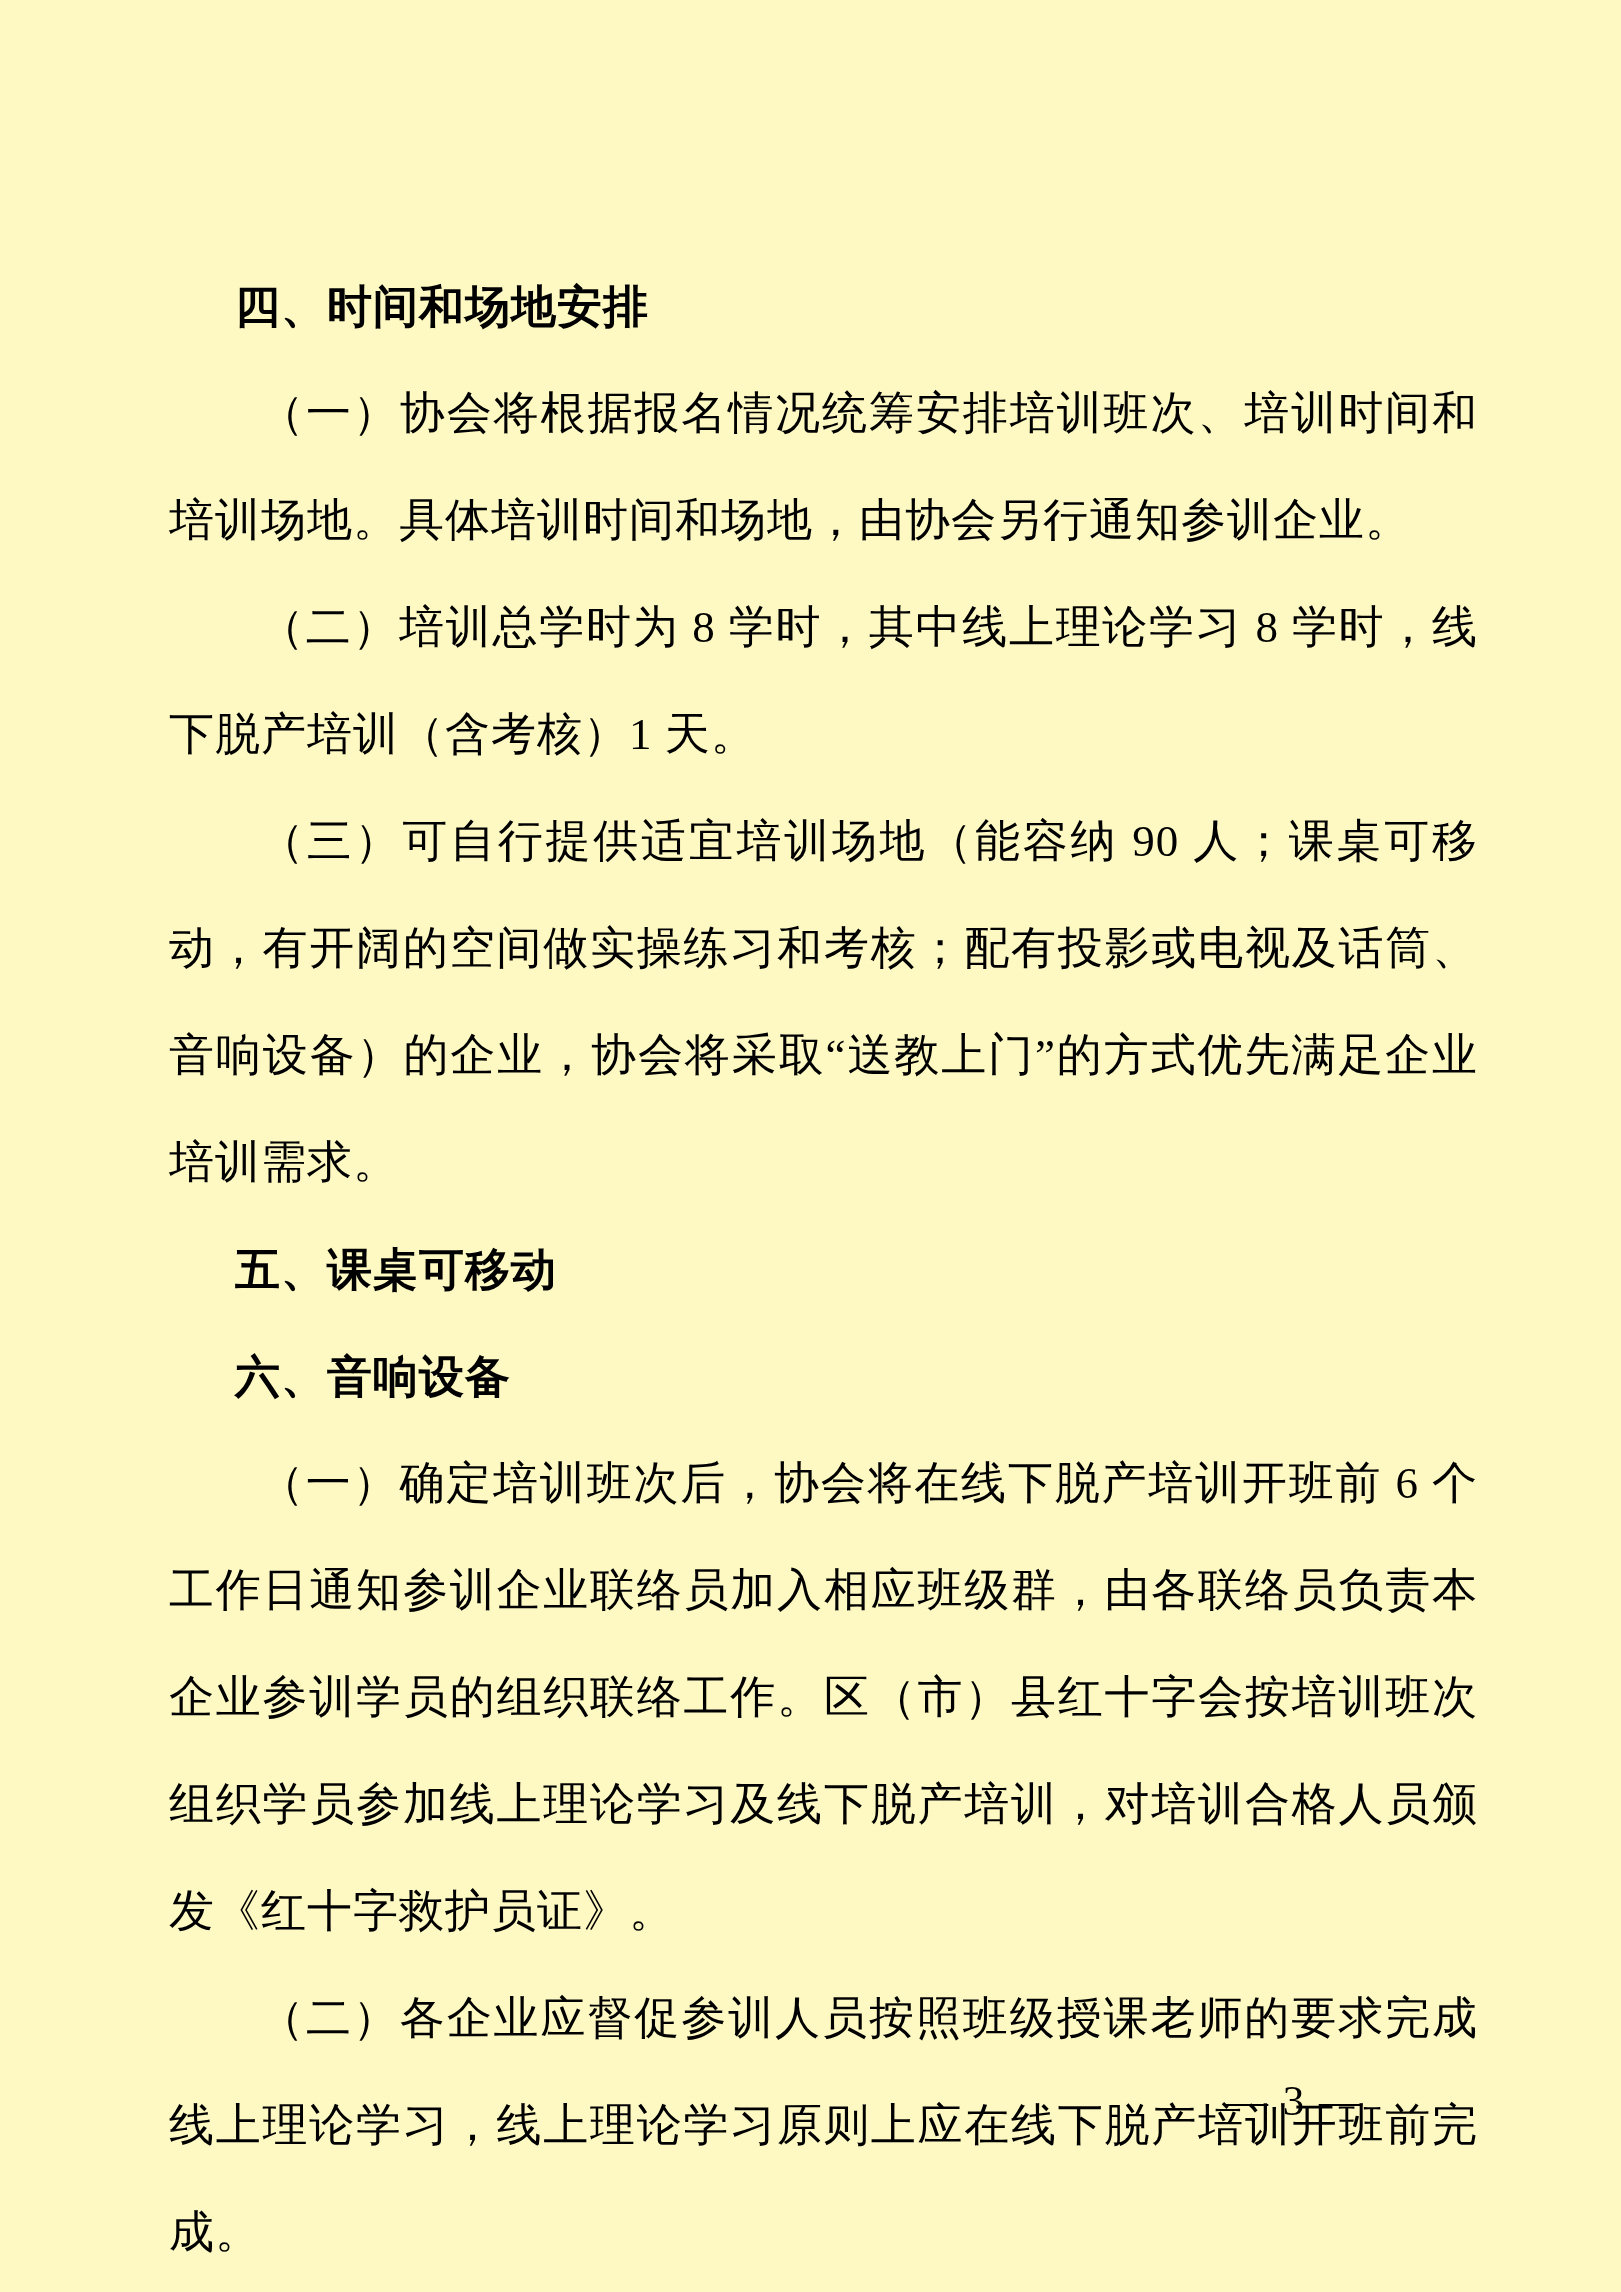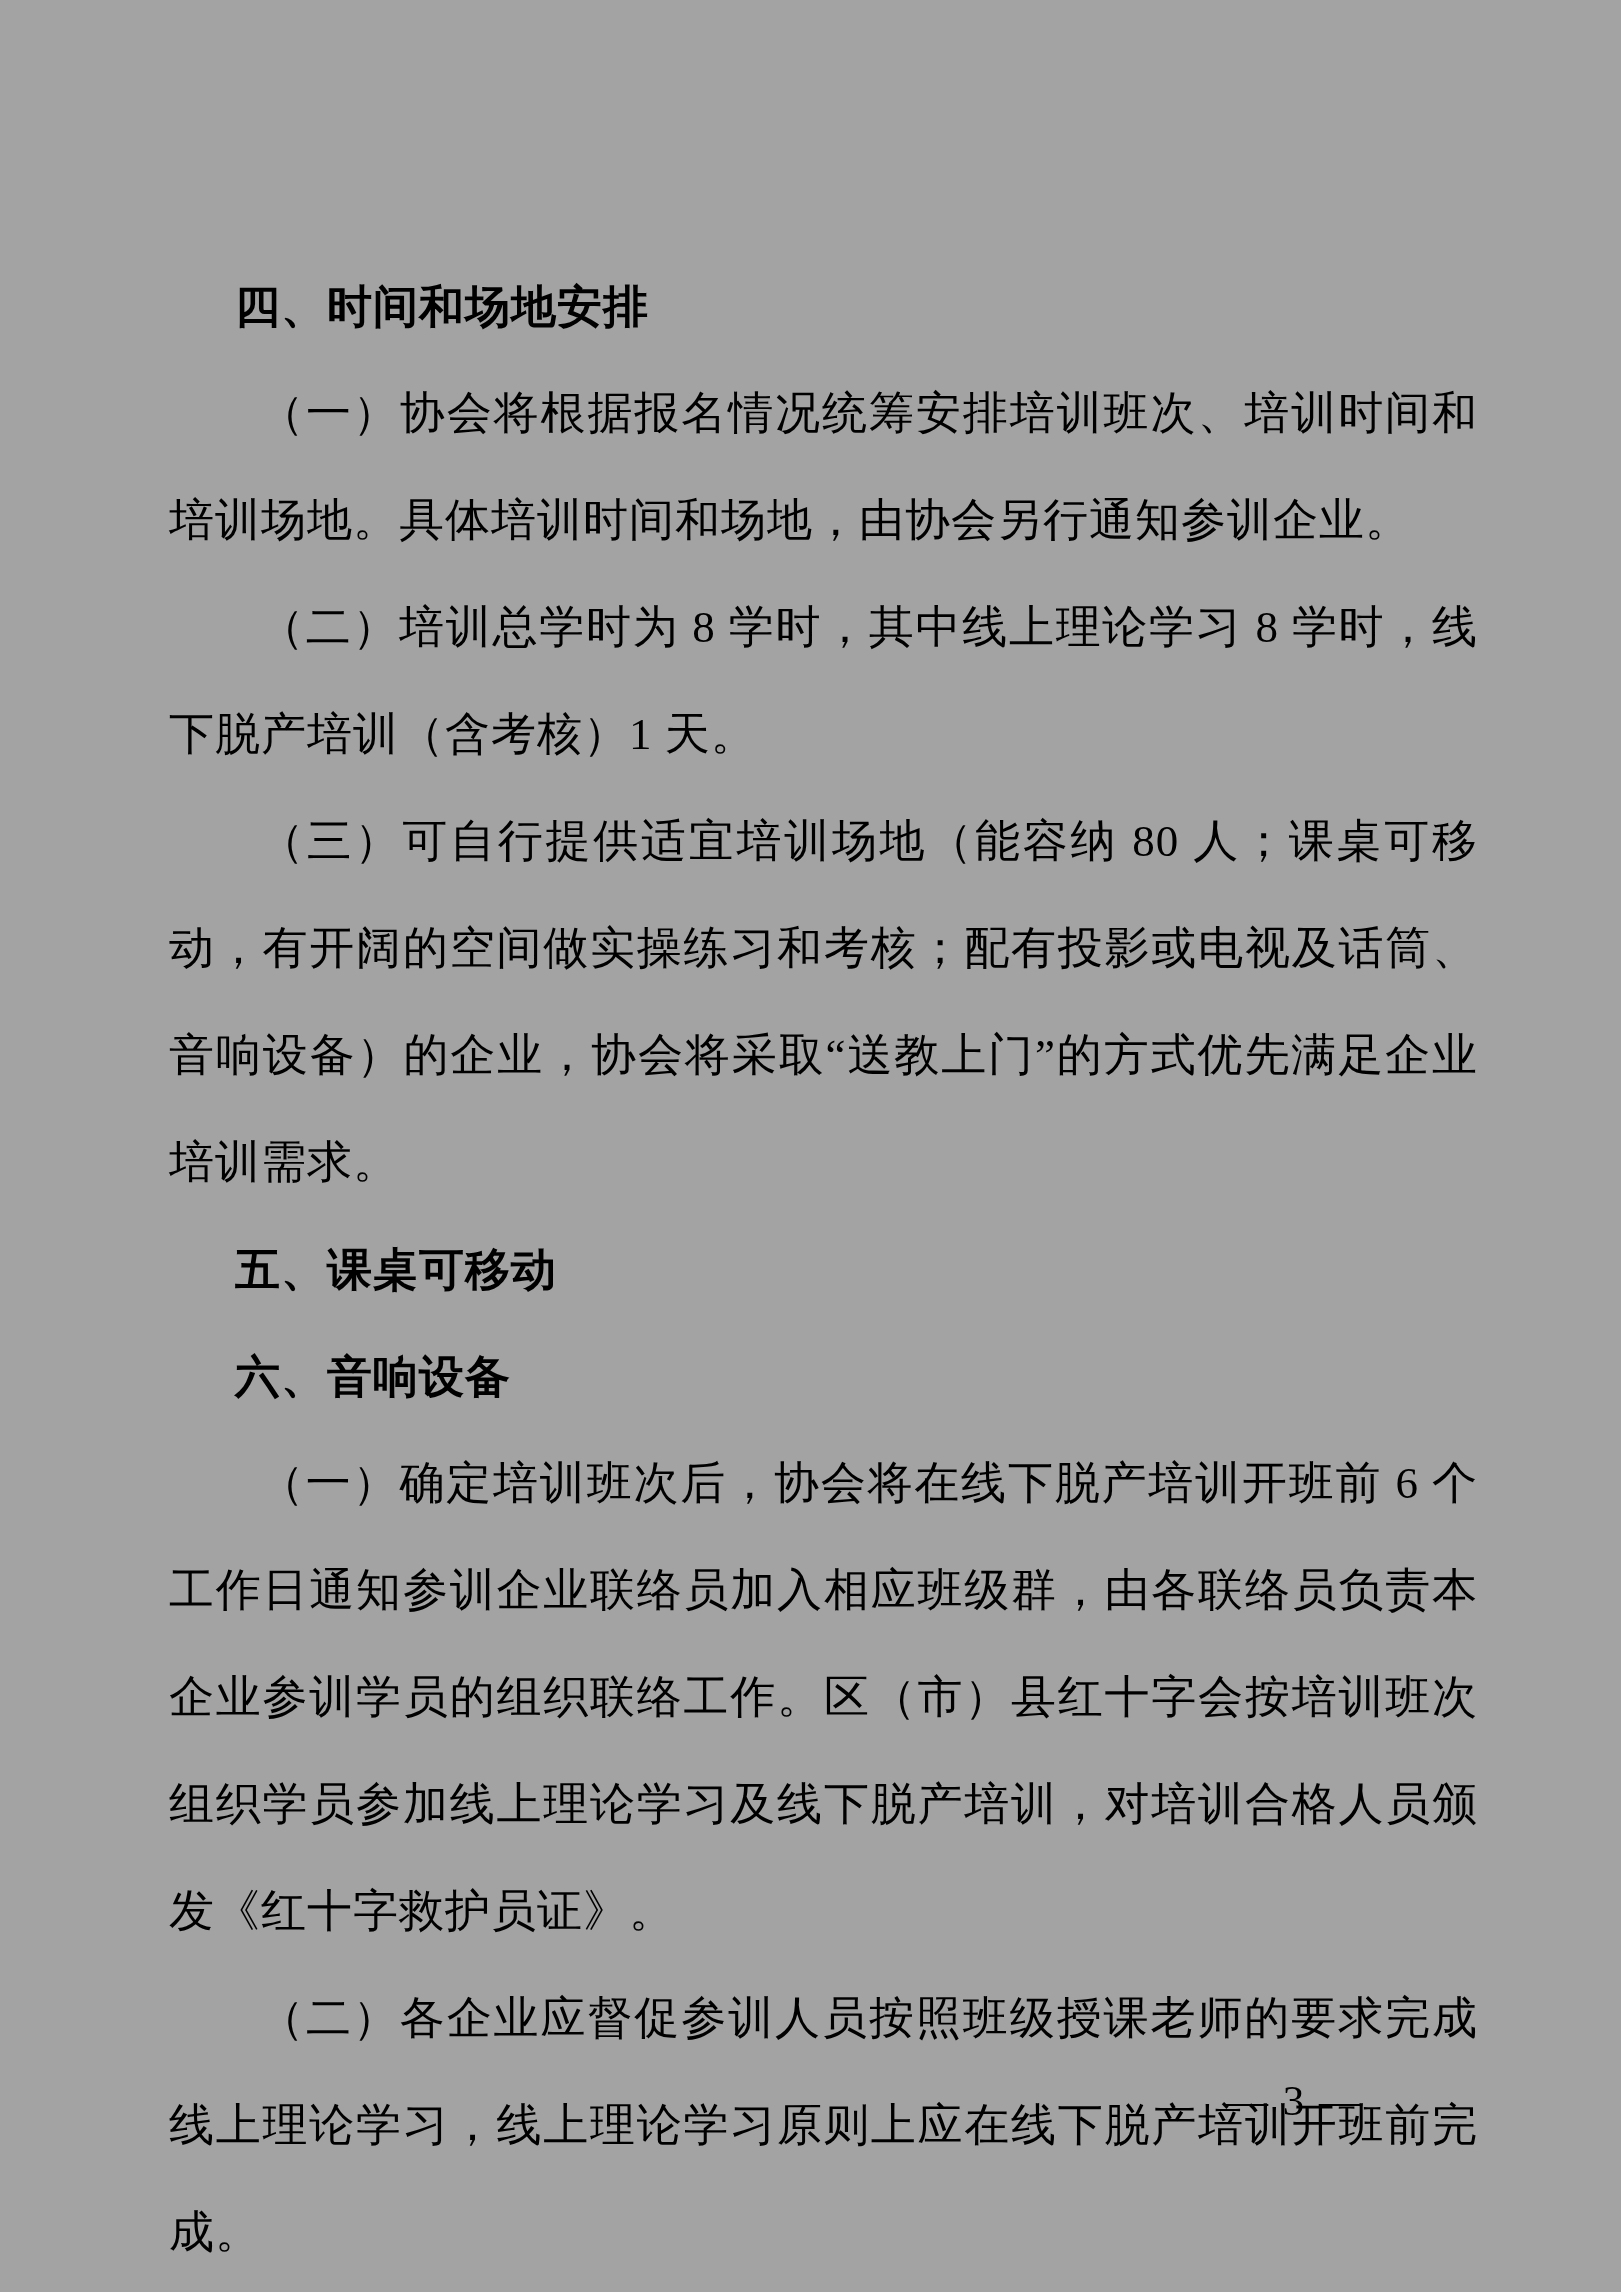--- a/index.html
+++ b/index.html
@@ -4,21 +4,21 @@
 <style>
   html, body {
     margin: 0;
     padding: 0;
     background: #ffffff;
   }
   .page {
     position: relative;
     width: 1621px;
     height: 2293px;
-    background: #a3a3a3;
+    background: #fef9c3;
     overflow: hidden;
   }
   .content {
     position: absolute;
     left: 145px;
     right: 143px;
     top: 253px;
     color: #000000;
     font-family: "Liberation Serif", serif;
     font-size: 45px;
@@ -48,21 +48,21 @@
   }
 </style>
 </head>
 <body>
 
 <div class="page">
   <div class="content" id="doc-body">
       <div class="doc-heading">四、时间和场地安排</div>
       <div class="doc-para">（一）协会将根据报名情况统筹安排培训班次、培训时间和培训场地。具体培训时间和场地，由协会另行通知参训企业。</div>
       <div class="doc-para">（二）培训总学时为 8 学时，其中线上理论学习 8 学时，线下脱产培训（含考核）1 天。</div>
-      <div class="doc-para">（三）可自行提供适宜培训场地（能容纳 80 人；课桌可移动，有开阔的空间做实操练习和考核；配有投影或电视及话筒、音响设备）的企业，协会将采取“送教上门”的方式优先满足企业培训需求。</div>
+      <div class="doc-para">（三）可自行提供适宜培训场地（能容纳 90 人；课桌可移动，有开阔的空间做实操练习和考核；配有投影或电视及话筒、音响设备）的企业，协会将采取“送教上门”的方式优先满足企业培训需求。</div>
       <div class="doc-heading">五、课桌可移动</div>
       <div class="doc-heading">六、音响设备</div>
       <div class="doc-para">（一）确定培训班次后，协会将在线下脱产培训开班前 6 个工作日通知参训企业联络员加入相应班级群，由各联络员负责本企业参训学员的组织联络工作。区（市）县红十字会按培训班次组织学员参加线上理论学习及线下脱产培训，对培训合格人员颁发《红十字救护员证》。</div>
       <div class="doc-para">（二）各企业应督促参训人员按照班级授课老师的要求完成线上理论学习，线上理论学习原则上应在线下脱产培训开班前完成。</div>
     </div>
   <div class="footer">
     <span>— 3 —</span>
   </div>
 </div>
 

